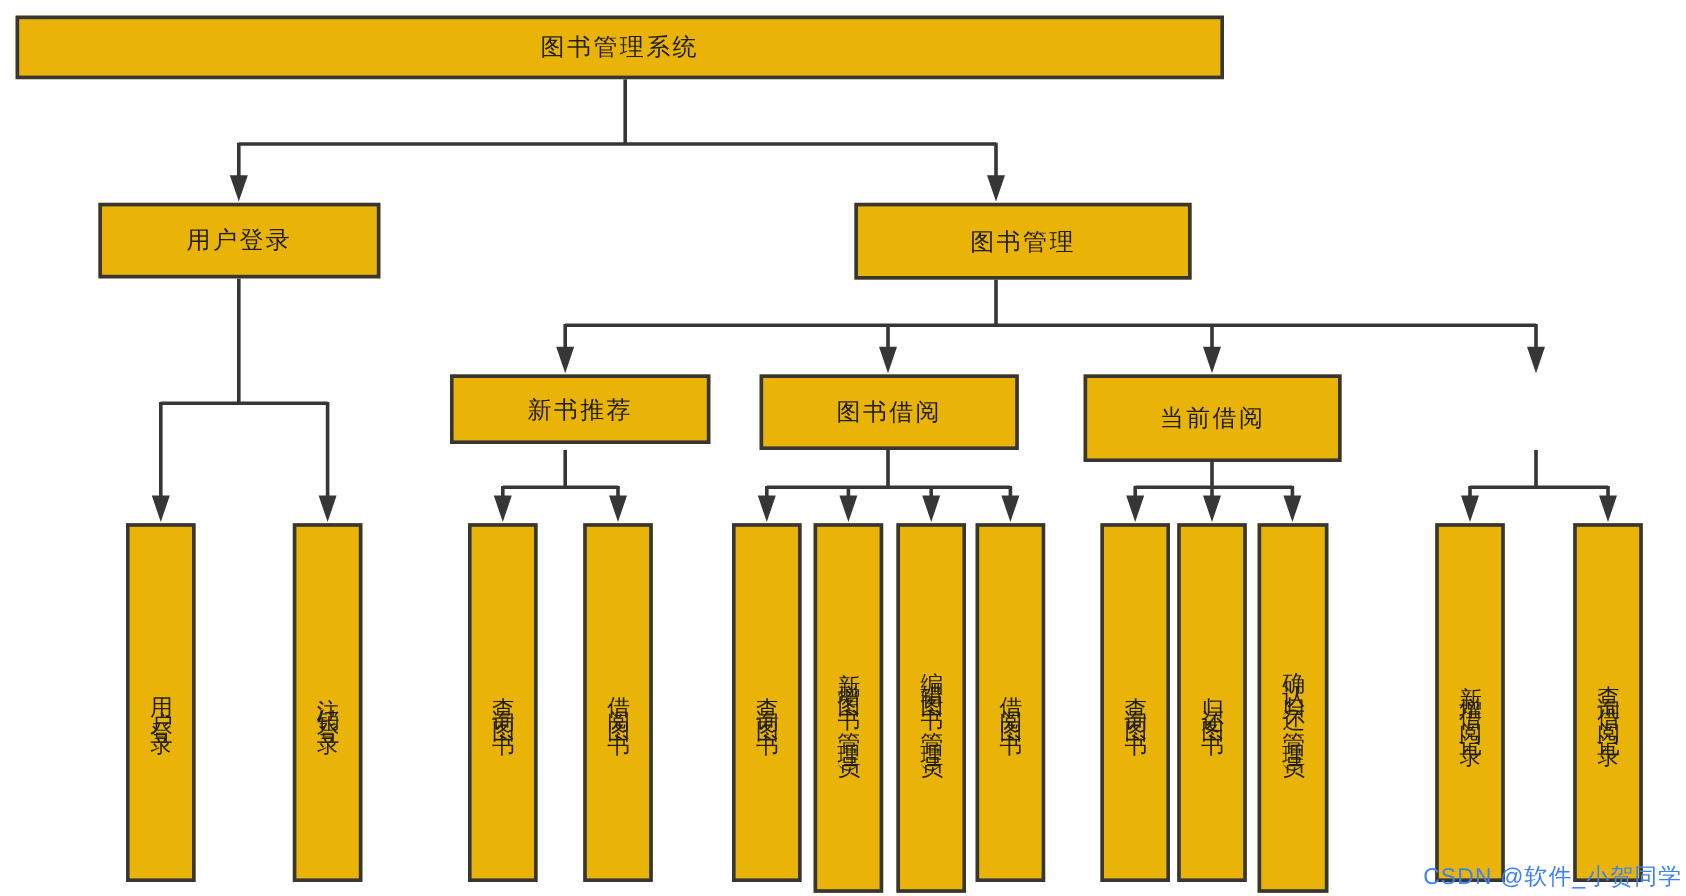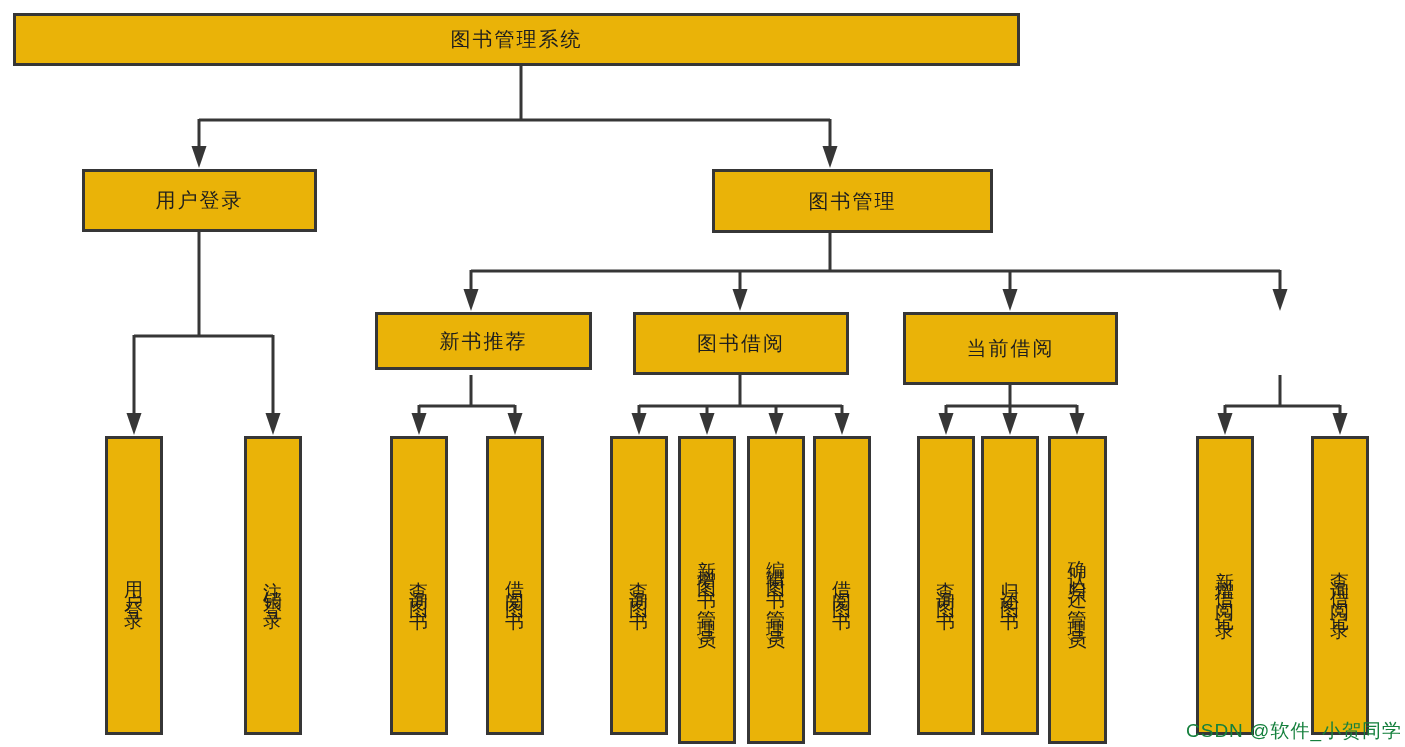--- a/index.html
+++ b/index.html
@@ -44,21 +44,21 @@
     letter-spacing: 10px;
     line-height: 1;
     white-space: nowrap;
   }
   .watermark {
     position: absolute;
     left: 1186px;
     top: 718px;
     font-size: 19px;
     letter-spacing: 1px;
-    color: #15803d;
+    color: #3b82f6;
     white-space: nowrap;
     z-index: 3;
   }
 </style>
 </head>
 <body>
 
 <div class="stage">
 
   <svg class="connectors" width="1405" height="747" viewBox="0 0 1405 747">

